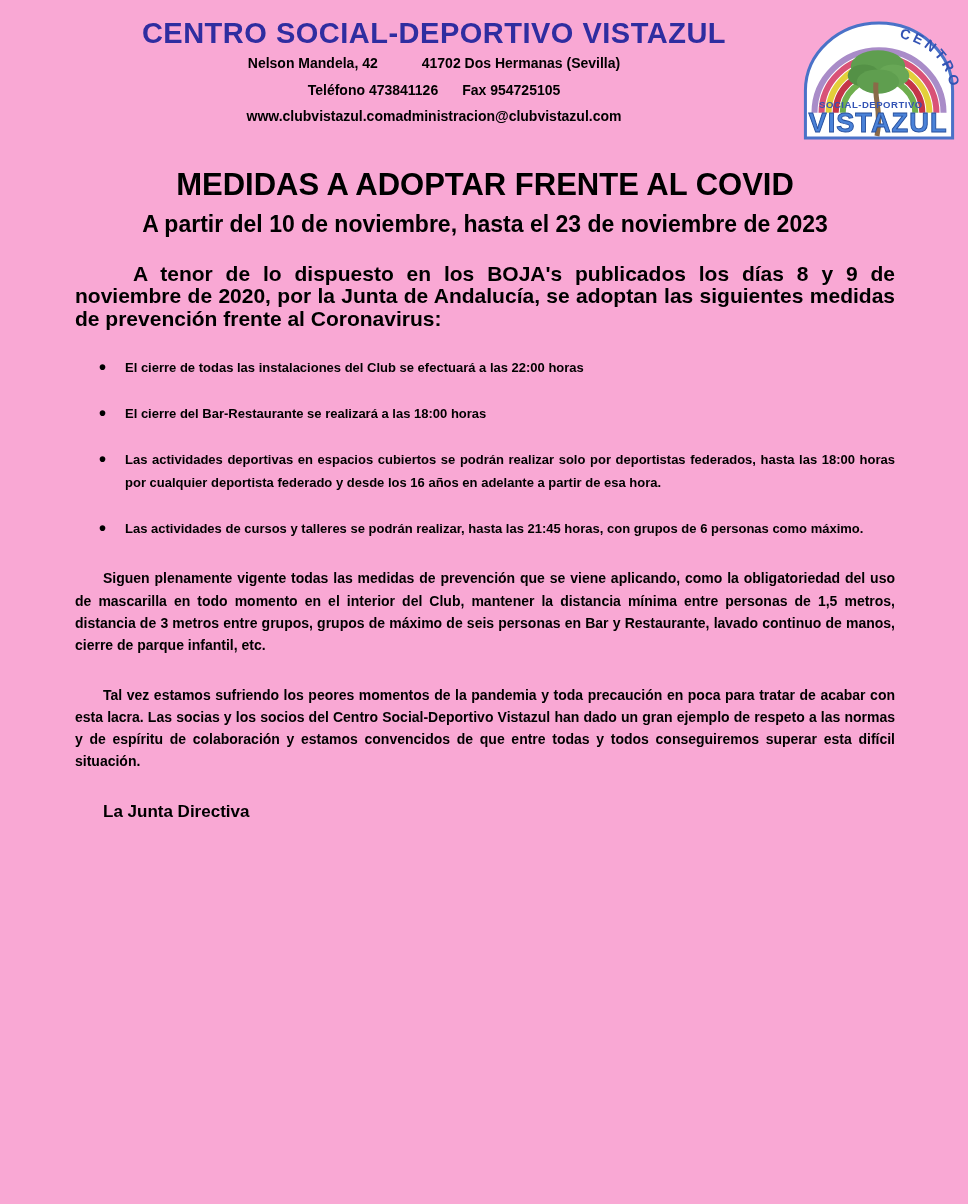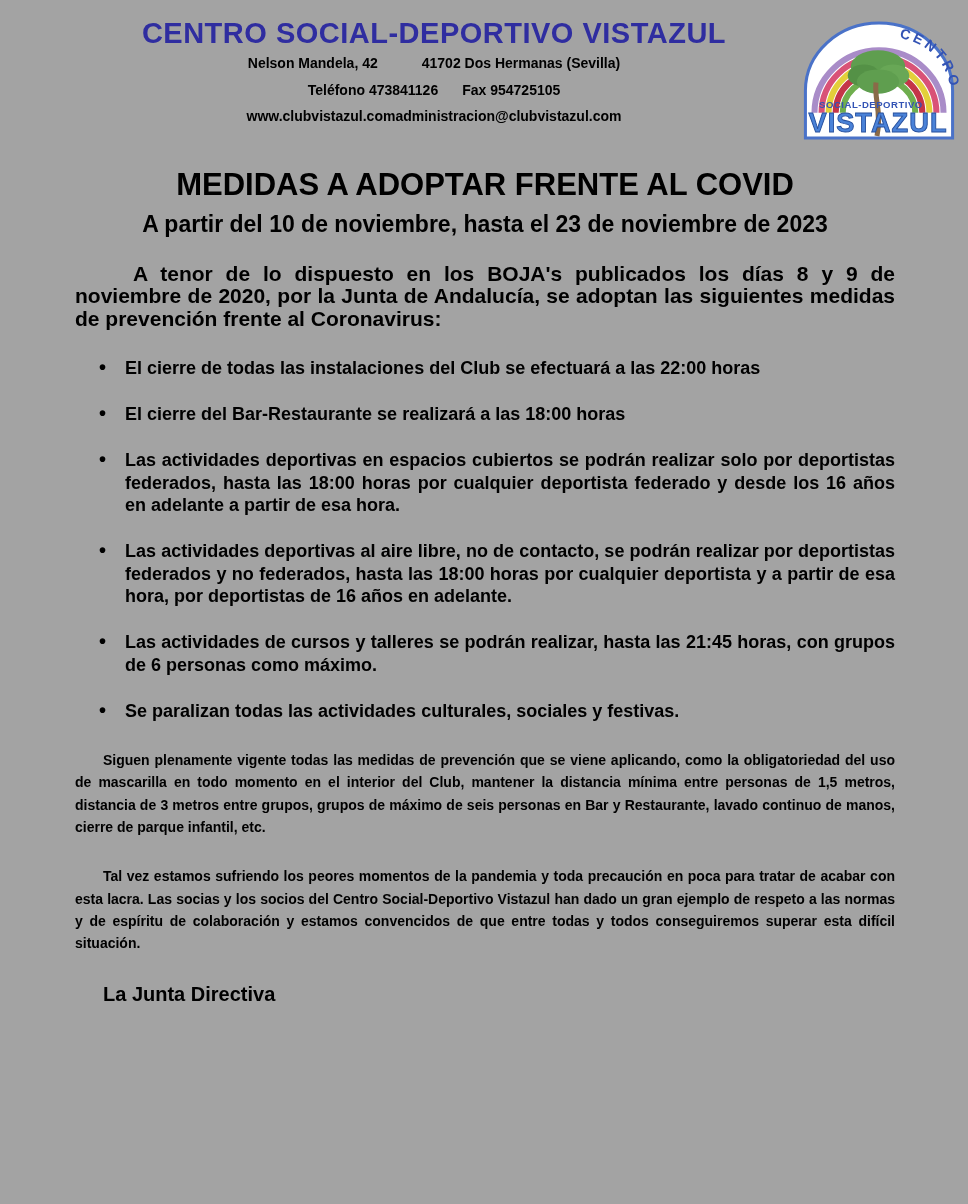--- a/index.html
+++ b/index.html
@@ -4,21 +4,21 @@
 <style>
   * { margin:0; padding:0; box-sizing:border-box; }
   html, body { background:#ffffff; }
   body {
     width:968px; height:1204px;
     font-family:"Liberation Sans","DejaVu Sans",sans-serif;
     font-weight:bold;
     color:#000000;
     overflow:hidden;
   }
-  .page { width:968px; height:1204px; background:#a3a3a3; }
+  .page { width:968px; height:1204px; background:#f9a8d4; }
 
   
   .letterhead { display:flex; align-items:flex-start; padding:12px 8px 0 70px; }
   .letterhead-text { flex:1; text-align:center; padding-top:4px; }
   .org-name {
     font-size:29px; line-height:34px; letter-spacing:0.5px;
     color:#2f2da0; white-space:nowrap;
   }
   .addr-line { font-size:14px; line-height:26.5px; white-space:nowrap; }
   .gap-lg { margin-left:44px; }
@@ -31,30 +31,30 @@
   main { padding:0 73px 0 75px; }
   .doc-title { text-align:center; font-size:31px; line-height:36px; margin-top:26px; }
   .doc-subtitle { text-align:center; font-size:23px; line-height:28px; margin-top:7px; }
   .intro {
     margin-top:25px; font-size:21px; line-height:22.3px;
     text-align:justify; text-indent:58px;
   }
   ul.measures { list-style:none; margin-top:27px; }
   ul.measures li {
     position:relative; padding-left:50px; margin-bottom:24px;
-    font-size:18px; line-height:22.3px; text-align:justify;
+    font-size:13px; line-height:22.3px; text-align:justify;
   }
   ul.measures li::before {
     content:"\2022"; position:absolute; left:24px; top:-1px; font-size:20px;
   }
   .body-par {
     margin-top:27px; font-size:14px; line-height:22.3px;
     text-align:justify; text-indent:28px;
   }
-  .signature { margin-top:28px; padding-left:28px; font-size:20px; line-height:22.3px; }
+  .signature { margin-top:28px; padding-left:28px; font-size:17px; line-height:22.3px; }
 </style>
 </head>
 <body>
 
 <div class="page">
 
   <header class="letterhead">
     <div class="letterhead-text">
       <h1 class="org-name">CENTRO SOCIAL-DEPORTIVO VISTAZUL</h1>
       <div class="addr-line">
@@ -104,23 +104,21 @@
   <main>
     <h2 class="doc-title">MEDIDAS A ADOPTAR FRENTE AL COVID</h2>
     <h3 class="doc-subtitle">A partir del 10 de noviembre, hasta el 23 de noviembre de 2023</h3>
 
     <p class="intro">A tenor de lo dispuesto en los BOJA's publicados los días 8 y 9 de noviembre de 2020, por la Junta de Andalucía, se adoptan las siguientes medidas de prevención frente al Coronavirus:</p>
 
     <ul class="measures">
       <li>El cierre de todas las instalaciones del Club se efectuará a las 22:00 horas</li>
       <li>El cierre del Bar-Restaurante se realizará a las 18:00 horas</li>
       <li>Las actividades deportivas en espacios cubiertos se podrán realizar solo por deportistas federados, hasta las 18:00 horas por cualquier deportista federado y desde los 16 años en adelante a partir de esa hora.</li>
-      <li>Las actividades deportivas al aire libre, no de contacto, se podrán realizar por deportistas federados y no federados, hasta las 18:00 horas por cualquier deportista y a partir de esa hora, por deportistas de 16 años en adelante.</li>
       <li>Las actividades de cursos y talleres se podrán realizar, hasta las 21:45 horas, con grupos de 6 personas como máximo.</li>
-      <li>Se paralizan todas las actividades culturales, sociales y festivas.</li>
     </ul>
 
     <p class="body-par">Siguen plenamente vigente todas las medidas de prevención que se viene aplicando, como la obligatoriedad del uso de mascarilla en todo momento en el interior del Club, mantener la distancia mínima entre personas de 1,5 metros, distancia de 3 metros entre grupos, grupos de máximo de seis personas en Bar y Restaurante, lavado continuo de manos, cierre de parque infantil, etc.</p>
     <p class="body-par">Tal vez estamos sufriendo los peores momentos de la pandemia y toda precaución en poca para tratar de acabar con esta lacra. Las socias y los socios del Centro Social-Deportivo Vistazul han dado un gran ejemplo de respeto a las normas y de espíritu de colaboración y estamos convencidos de que entre todas y todos conseguiremos superar esta difícil situación.</p>
 
     <p class="signature">La Junta Directiva</p>
   </main>
 
 </div>
 

